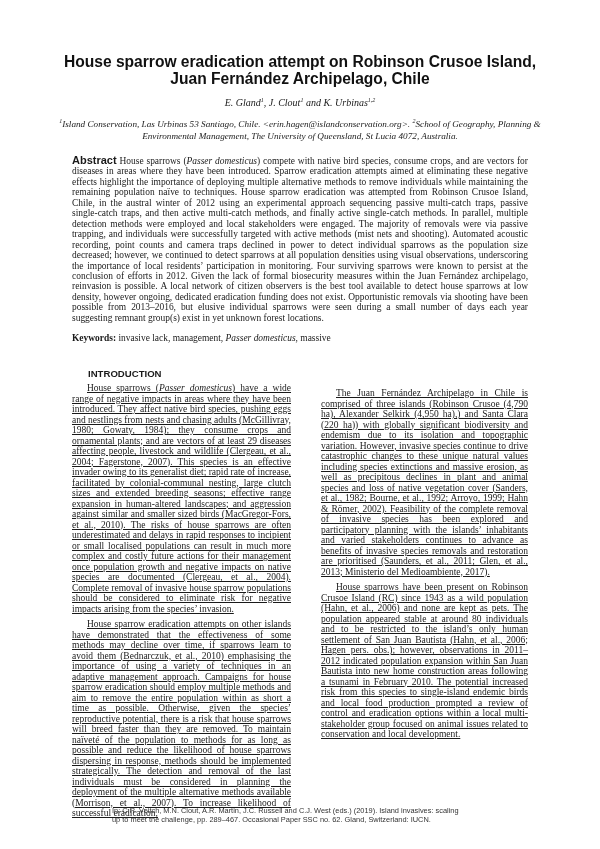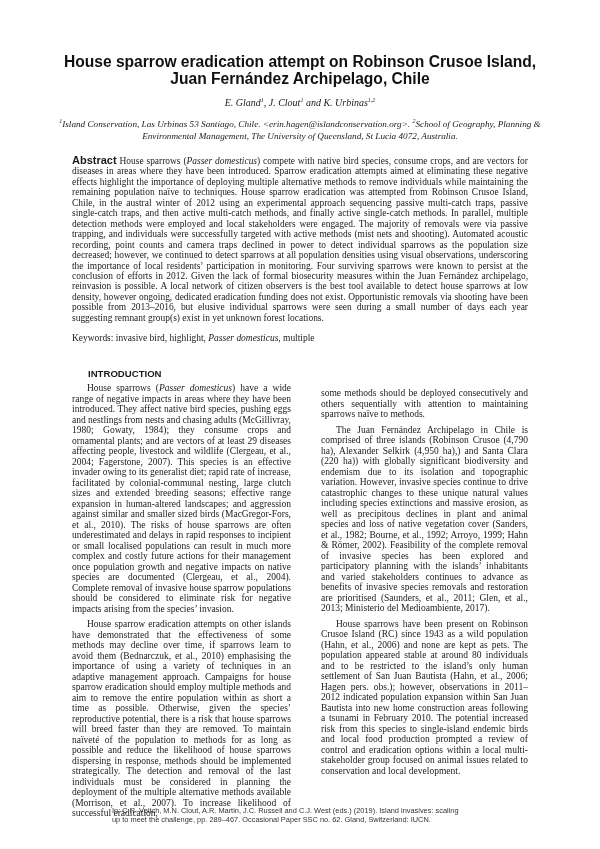--- a/index.html
+++ b/index.html
@@ -24,29 +24,30 @@
   .abstract {
     position: absolute; left: 72px; top: 155px; width: 456px;
     font-family: "Liberation Serif", serif; font-size: 9.45px; line-height: 10.45px;
     text-align: justify;
   }
   .abstract .lead { font-family: "Liberation Sans", sans-serif; font-weight: bold; font-size: 11px; }
   .keywords {
     position: absolute; left: 72px; top: 333px; width: 456px;
     font-family: "Liberation Serif", serif; font-size: 9.45px; line-height: 11px;
   }
-  .keywords .lead { font-weight: normal; text-align: right; }
+  .keywords .lead { font-weight: bold; text-align: right; }
   .section-heading {
     position: absolute; left: 72px; top: 368px;
     font-family: "Liberation Sans", sans-serif; font-weight: bold; font-size: 9.6px; padding-left: 16px;
   }
   .col {
     position: absolute; top: 383px; width: 219px;
     font-family: "Liberation Serif", serif; font-size: 9.5px; line-height: 10.5px;
     text-align: justify;
+    text-decoration: underline;
   }
   .col-left { left: 72px; }
   .col-right { left: 321px; top: 388px; width: 207px; }
   .col p { margin: 0 0 5px 0; text-indent: 15px; }
   .col p.noindent { text-indent: 0; }
   .footer {
     position: absolute; left: 72px; top: 806px; width: 460px;
     font-family: "Liberation Sans", sans-serif; font-size: 7.4px; line-height: 9px; color: #333; padding-left: 40px;
   }
   i { font-style: italic; }
@@ -60,31 +61,30 @@
     <div>House sparrow eradication attempt on Robinson Crusoe Island,</div>
     <div>Juan Fernández Archipelago, Chile</div>
   </div>
 
   <div class="authors"><span>E. Gland</span><sup>1</sup><span>, </span><span>J. Clout</span><sup>1</sup><span> and </span><span>K. Urbinas</span><sup>1,2</sup></div>
 
   <div class="affil"><sup>1</sup><span>Island Conservation, Las Urbinas 53 Santiago, Chile. &lt;erin.hagen@islandconservation.org&gt;. </span><sup>2</sup><span>School of Geography, Planning &amp; Environmental Management, The University of Queensland, St Lucia 4072, Australia.</span></div>
 
   <div class="abstract"><span class="lead">Abstract</span><span> House sparrows (</span><i>Passer domesticus</i><span>) compete with native bird species, consume crops, and are vectors for diseases in areas where they have been introduced. Sparrow eradication attempts aimed at eliminating these negative effects highlight the importance of deploying multiple alternative methods to remove individuals while maintaining the remaining population naïve to techniques. House sparrow eradication was attempted from Robinson Crusoe Island, Chile, in the austral winter of 2012 using an experimental approach sequencing passive multi-catch traps, passive single-catch traps, and then active multi-catch methods, and finally active single-catch methods. In parallel, multiple detection methods were employed and local stakeholders were engaged. The majority of removals were via passive trapping, and individuals were successfully targeted with active methods (mist nets and shooting). Automated acoustic recording, point counts and camera traps declined in power to detect individual sparrows as the population size decreased; however, we continued to detect sparrows at all population densities using visual observations, underscoring the importance of local residents’ participation in monitoring. Four surviving sparrows were known to persist at the conclusion of efforts in 2012. Given the lack of formal biosecurity measures within the Juan Fernández archipelago, reinvasion is possible. A local network of citizen observers is the best tool available to detect house sparrows at low density, however ongoing, dedicated eradication funding does not exist. Opportunistic removals via shooting have been possible from 2013–2016, but elusive individual sparrows were seen during a small number of days each year suggesting remnant group(s) exist in yet unknown forest locations.</span></div>
 
-  <div class="keywords"><span class="lead">Keywords:</span><span> invasive bird, highlight, </span><i>Passer domesticus</i><span>, multiple</span></div>
+  <div class="keywords"><span class="lead">Keywords:</span><span> invasive lack, management, </span><i>Passer domesticus</i><span>, massive</span></div>
 
   <div class="section-heading">INTRODUCTION</div>
 
   <div class="col col-left">
     <p><span>House sparrows (</span><i>Passer domesticus</i><span>) have a wide range of negative impacts in areas where they have been introduced. They affect native bird species, pushing eggs and nestlings from nests and chasing adults (McGillivray, 1980; Gowaty, 1984); they consume crops and ornamental plants; and are vectors of at least 29 diseases affecting people, livestock and wildlife (Clergeau, et al., 2004; Fagerstone, 2007). This species is an effective invader owing to its generalist diet; rapid rate of increase, facilitated by colonial-communal nesting, large clutch sizes and extended breeding seasons; effective range expansion in human-altered landscapes; and aggression against similar and smaller sized birds (MacGregor-Fors, et al., 2010). The risks of house sparrows are often underestimated and delays in rapid responses to incipient or small localised populations can result in much more complex and costly future actions for their management once population growth and negative impacts on native species are documented (Clergeau, et al., 2004). Complete removal of invasive house sparrow populations should be considered to eliminate risk for negative impacts arising from the species’ invasion.</span></p>
     <p>House sparrow eradication attempts on other islands have demonstrated that the effectiveness of some methods may decline over time, if sparrows learn to avoid them (Bednarczuk, et al., 2010) emphasising the importance of using a variety of techniques in an adaptive management approach. Campaigns for house sparrow eradication should employ multiple methods and aim to remove the entire population within as short a time as possible. Otherwise, given the species’ reproductive potential, there is a risk that house sparrows will breed faster than they are removed. To maintain naïveté of the population to methods for as long as possible and reduce the likelihood of house sparrows dispersing in response, methods should be implemented strategically. The detection and removal of the last individuals must be considered in planning the deployment of the multiple alternative methods available (Morrison, et al., 2007). To increase likelihood of successful eradication,</p>
   </div>
 
   <div class="col col-right">
-    <p class="noindent">some methods should be deployed consecutively and others sequentially with attention to maintaining sparrows naïve to methods.</p>
     <p>The Juan Fernández Archipelago in Chile is comprised of three islands (Robinson Crusoe (4,790 ha), Alexander Selkirk (4,950 ha),) and Santa Clara (220 ha)) with globally significant biodiversity and endemism due to its isolation and topographic variation. However, invasive species continue to drive catastrophic changes to these unique natural values including species extinctions and massive erosion, as well as precipitous declines in plant and animal species and loss of native vegetation cover (Sanders, et al., 1982; Bourne, et al., 1992; Arroyo, 1999; Hahn &amp; Römer, 2002). Feasibility of the complete removal of invasive species has been explored and participatory planning with the islands’ inhabitants and varied stakeholders continues to advance as benefits of invasive species removals and restoration are prioritised (Saunders, et al., 2011; Glen, et al., 2013; Ministerio del Medioambiente, 2017).</p>
     <p>House sparrows have been present on Robinson Crusoe Island (RC) since 1943 as a wild population (Hahn, et al., 2006) and none are kept as pets. The population appeared stable at around 80 individuals and to be restricted to the island’s only human settlement of San Juan Bautista (Hahn, et al., 2006; Hagen pers. obs.); however, observations in 2011–2012 indicated population expansion within San Juan Bautista into new home construction areas following a tsunami in February 2010. The potential increased risk from this species to single-island endemic birds and local food production prompted a review of control and eradication options within a local multi-stakeholder group focused on animal issues related to conservation and local development.</p>
   </div>
 
   <div class="footer">
     <div>In: C.R. Veitch, M.N. Clout, A.R. Martin, J.C. Russell and C.J. West (eds.) (2019). Island invasives: scaling</div>
     <div>up to meet the challenge, pp. 289–467. Occasional Paper SSC no. 62. Gland, Switzerland: IUCN.</div>
   </div>
 
 </div>

